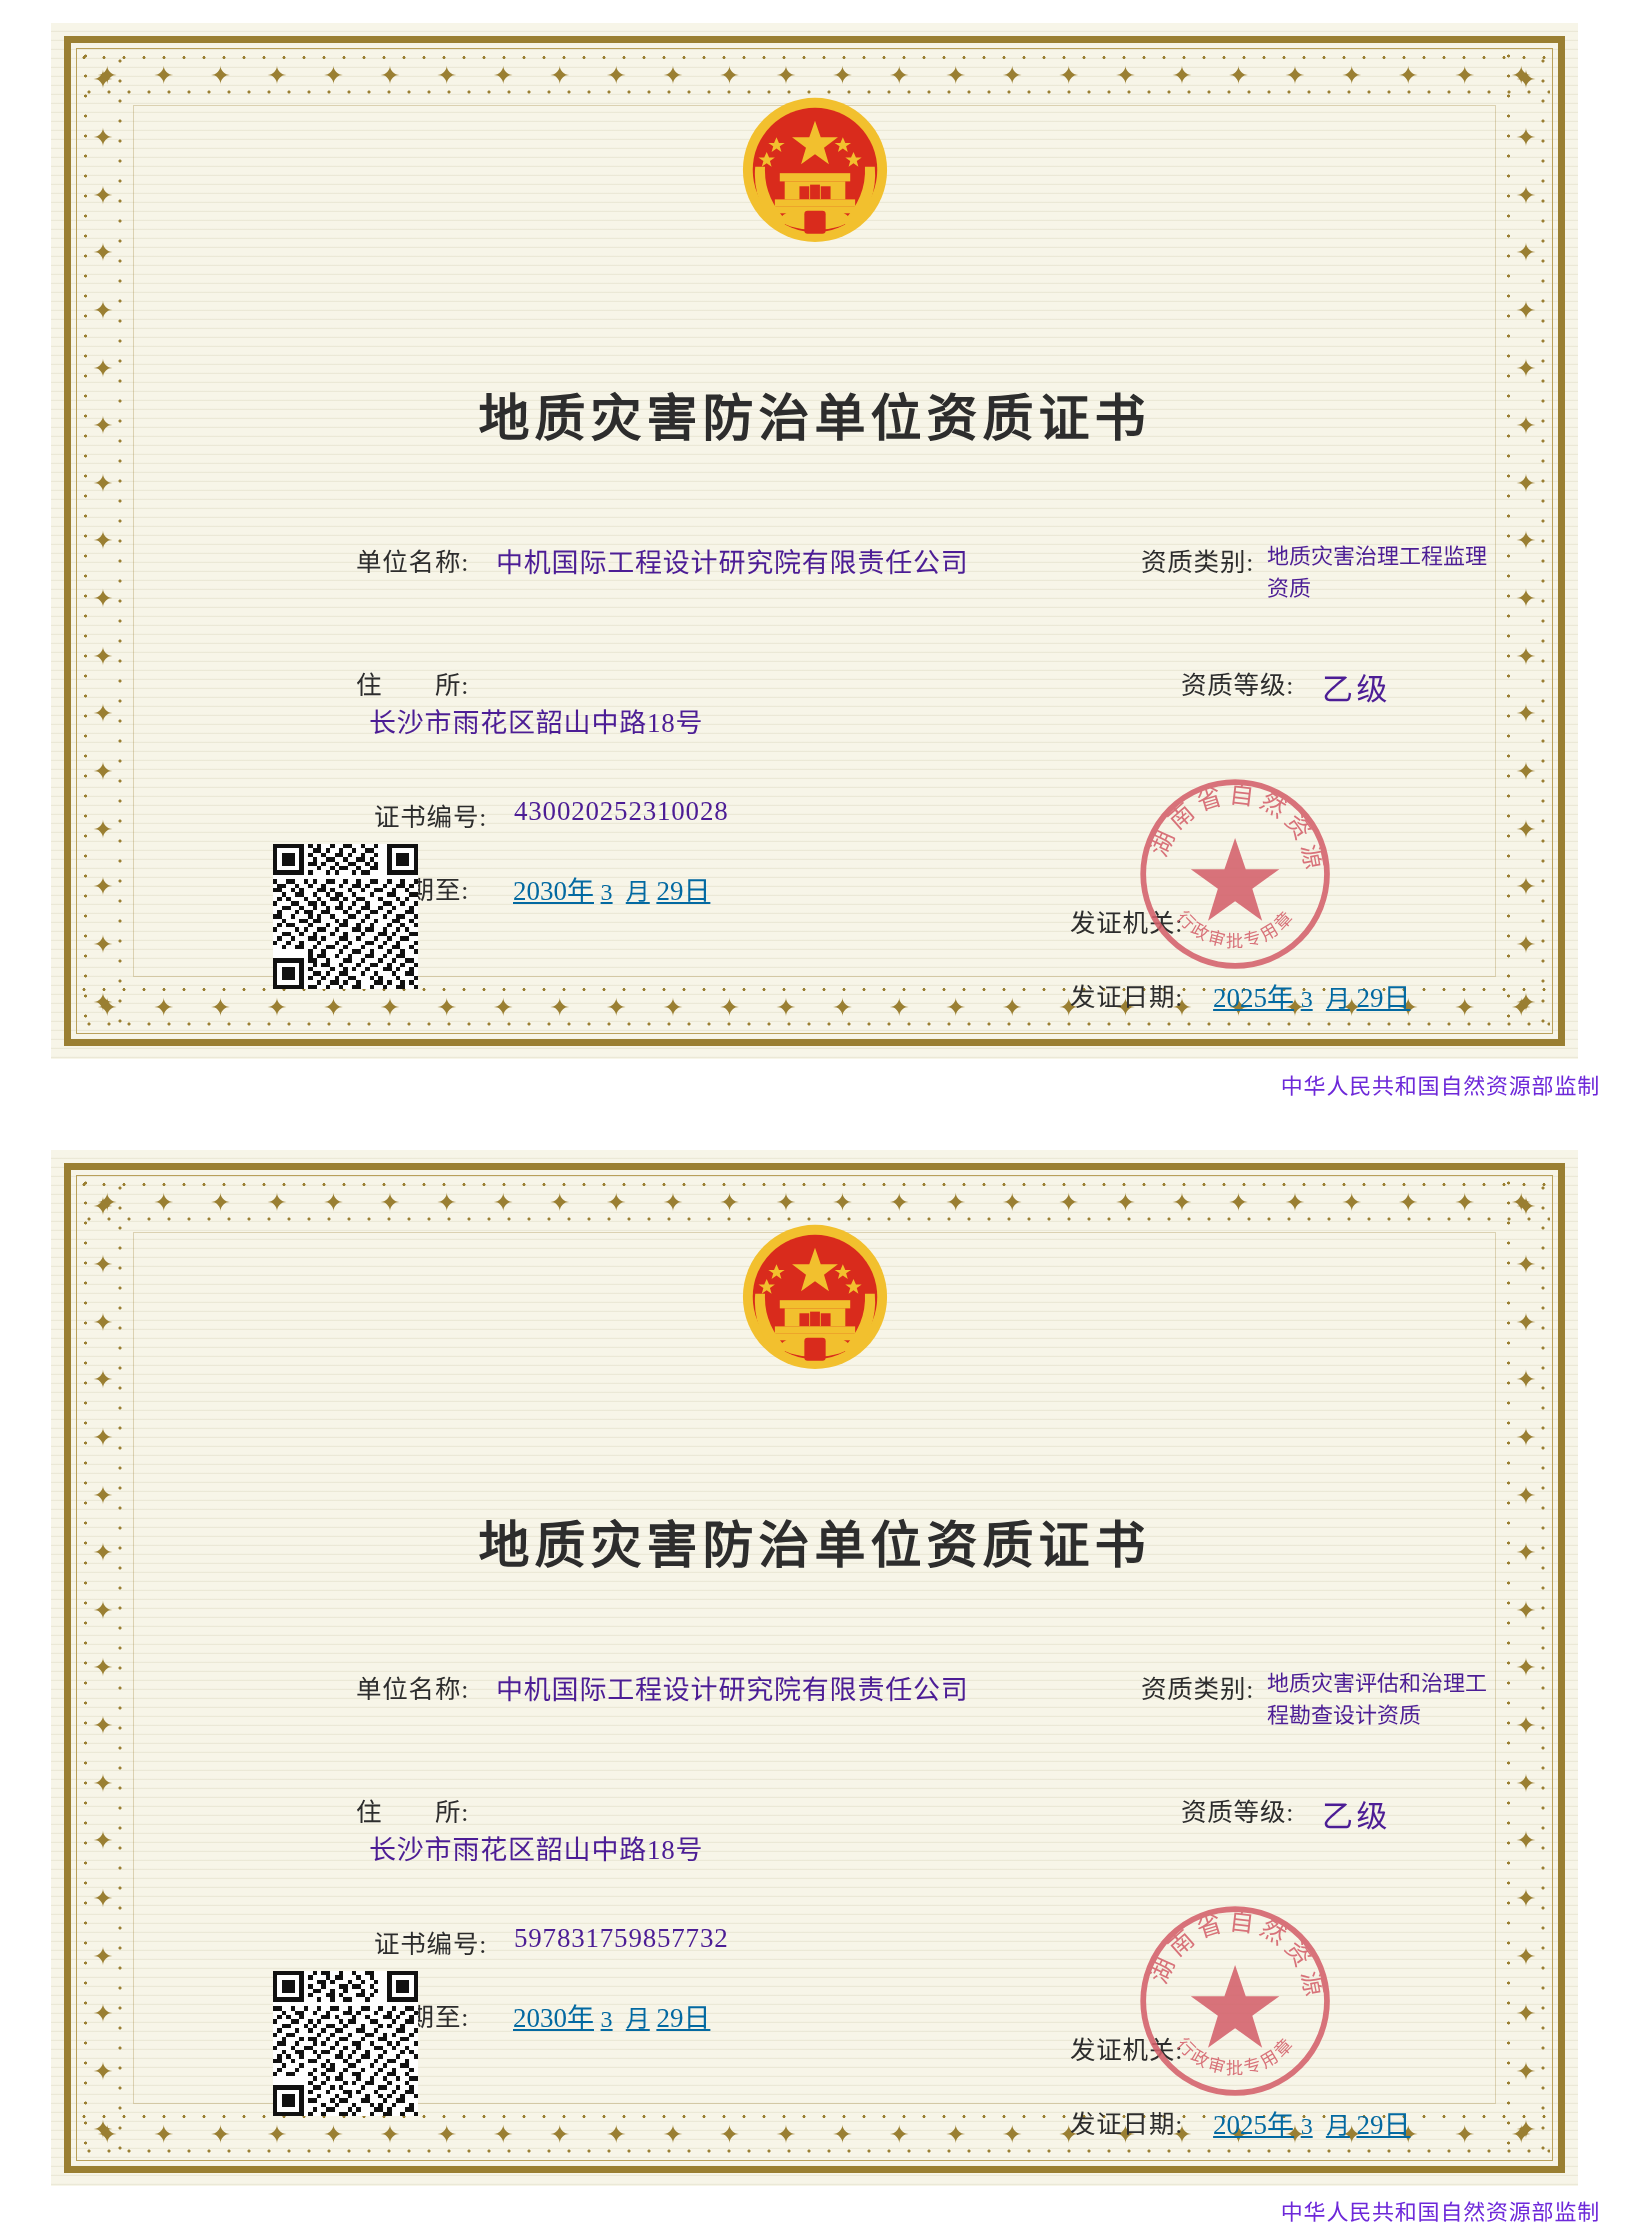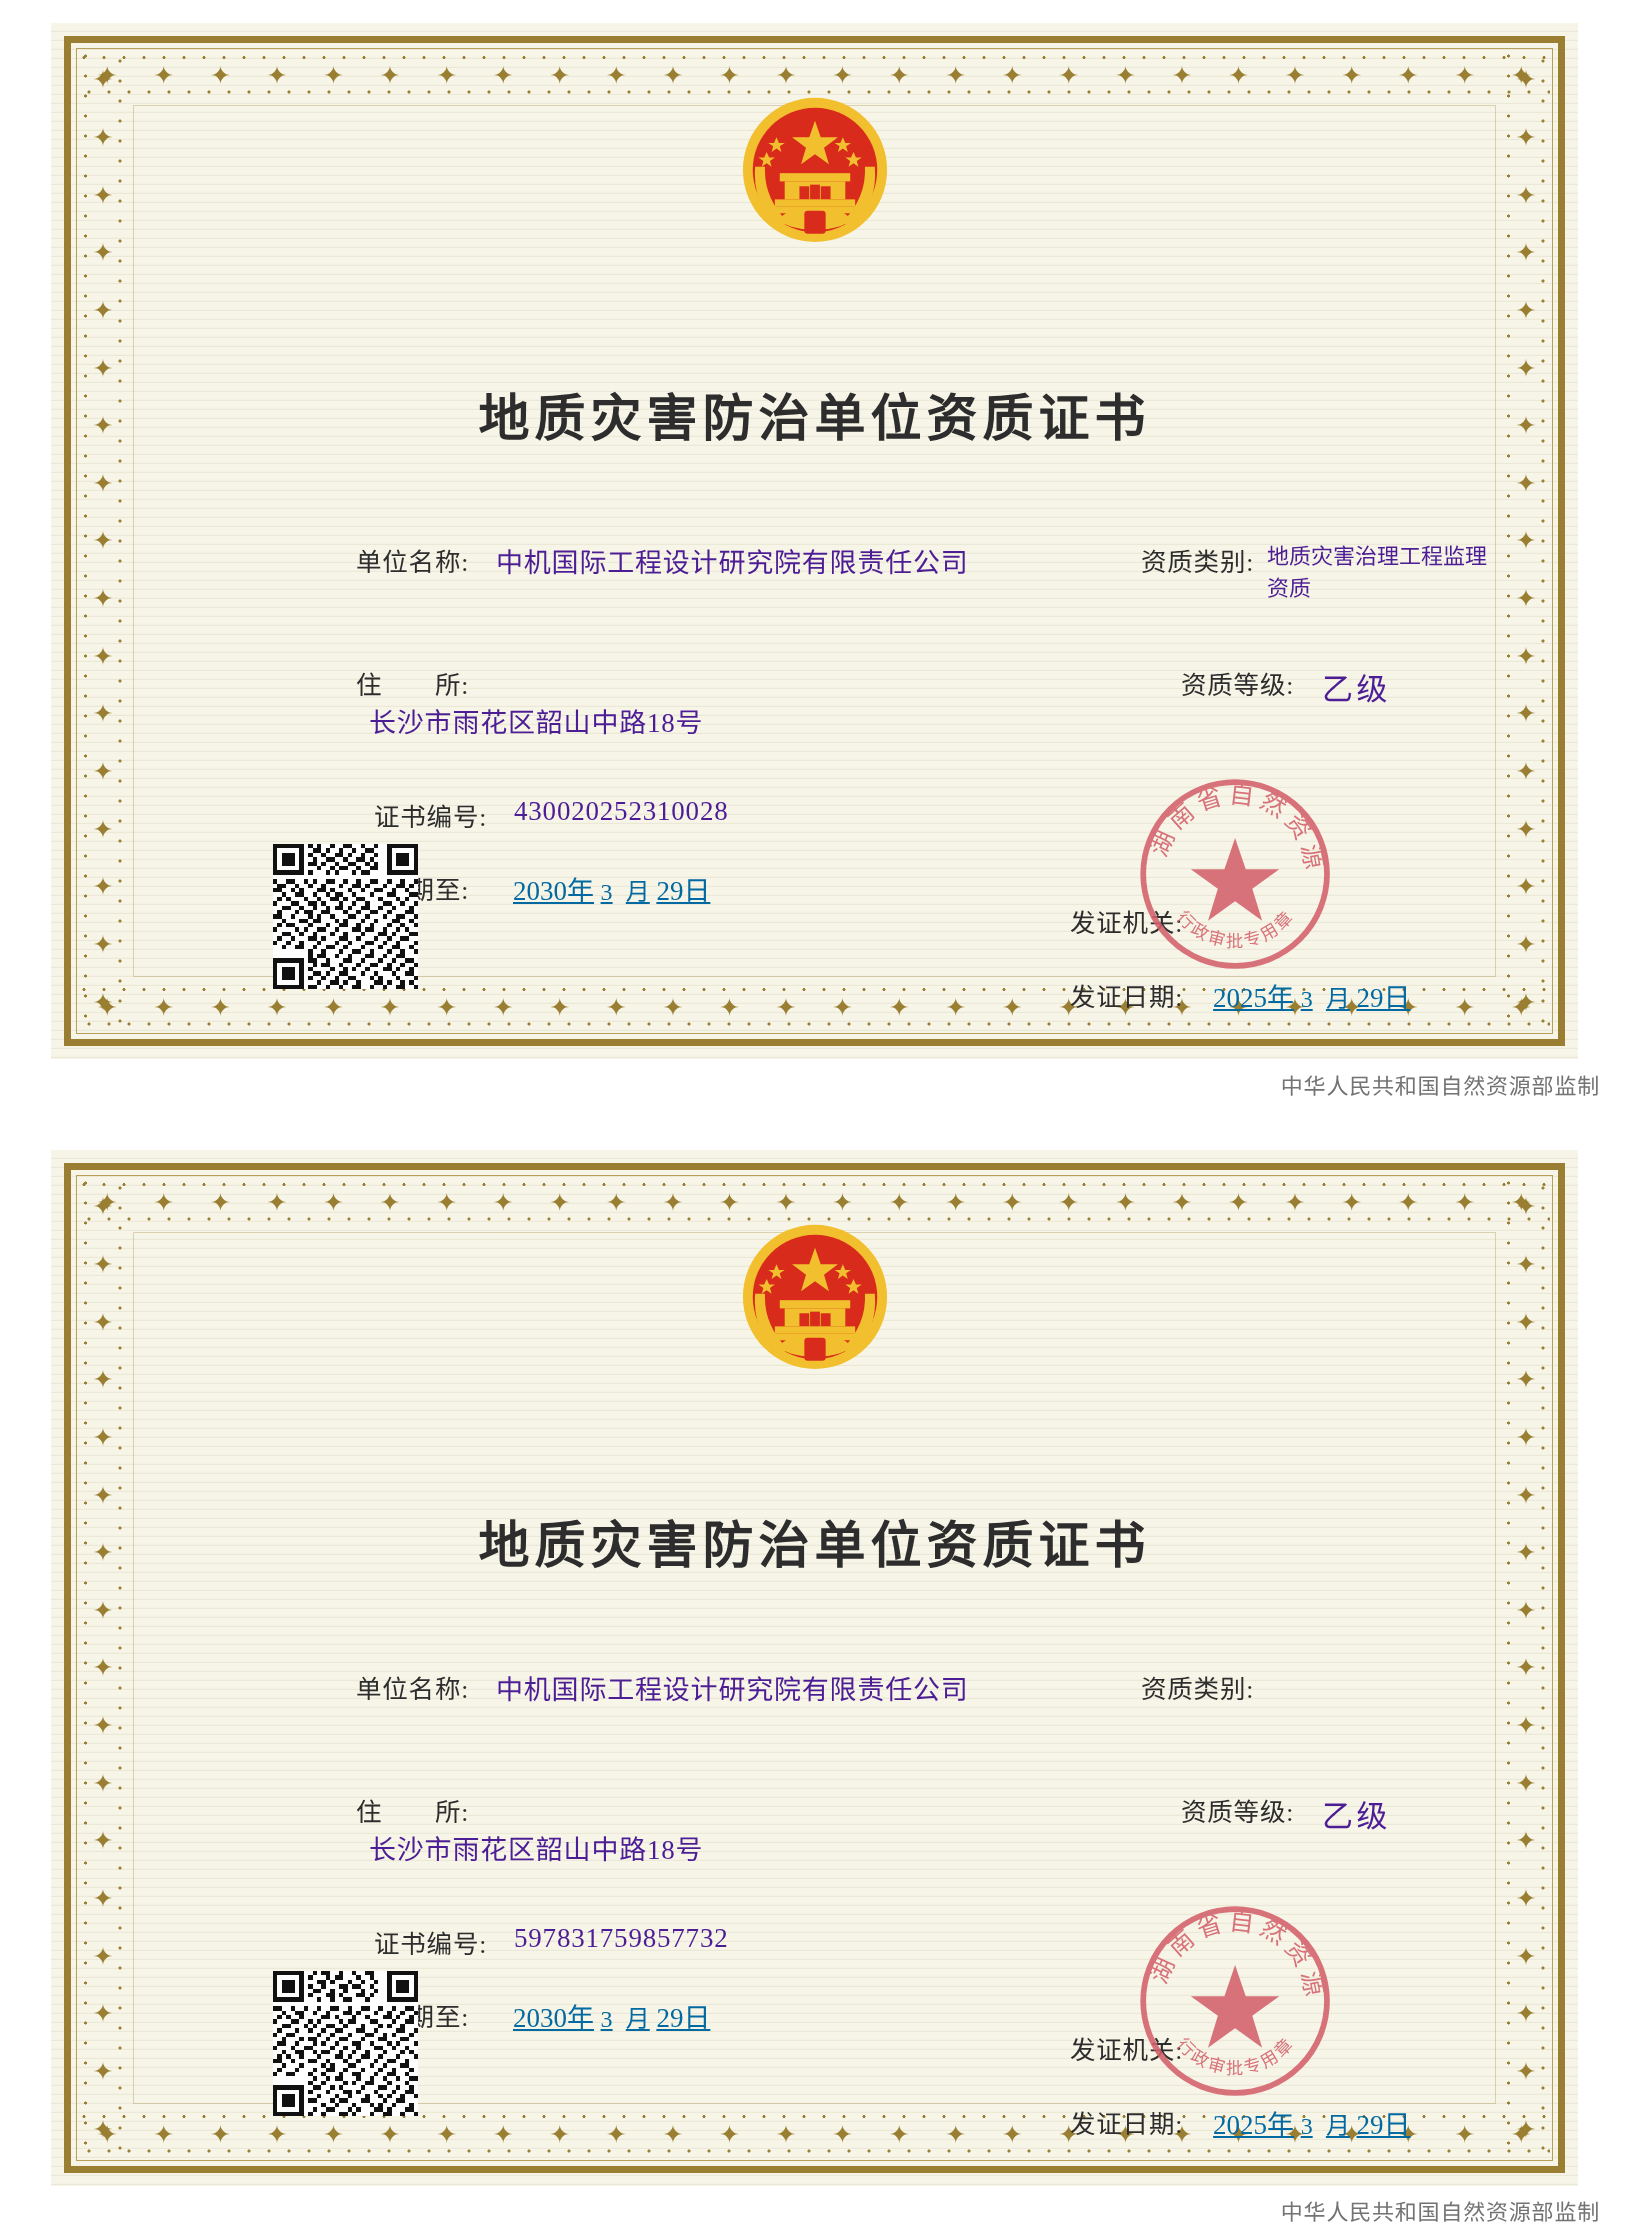--- a/index.html
+++ b/index.html
@@ -256,21 +256,21 @@
     height: 201px;
     z-index: 5;
     opacity: 0.88;
   }
 
   
   .footer {
     position: absolute;
     right: 51px;
     text-align: right;
-    color: #737373;
+    color: #6d28d9;
     font-size: 22px;
     letter-spacing: 0.8px;
     font-family: "Liberation Serif", "DejaVu Serif", serif;
   }
   .footer-1 { top: 1068px; }
   .footer-2 { top: 2194px; }
 </style>
 </head>
 <body>
 
@@ -929,20 +929,21 @@
           <span class="date-val">
             <span>2030年</span>
             <span class="u">3</span>
             <span class="u">月</span>
             <span>29日</span>
           </span>
         </div>
 
         <div class="row r-type">
           <span class="lbl">资质类别:</span>
+          <span class="val small">地质灾害评估和治理工程勘查设计资质</span>
         </div>
 
         <div class="row r-level">
           <span class="lbl">资质等级:</span>
           <span class="val grade">乙级</span>
         </div>
 
         <div class="row r-issuer">
           <span class="lbl">发证机关:</span>
           <span class="val"></span>

